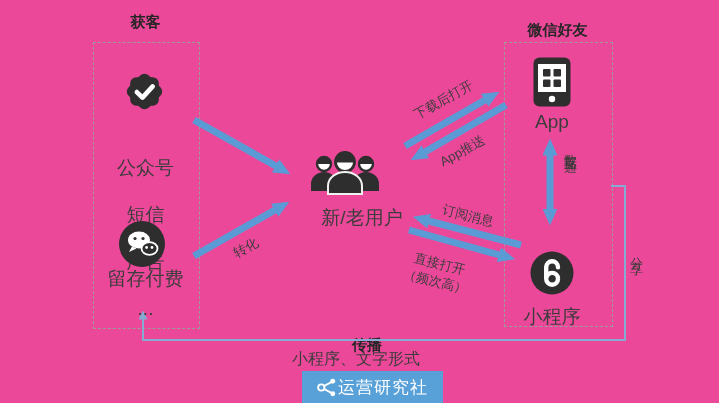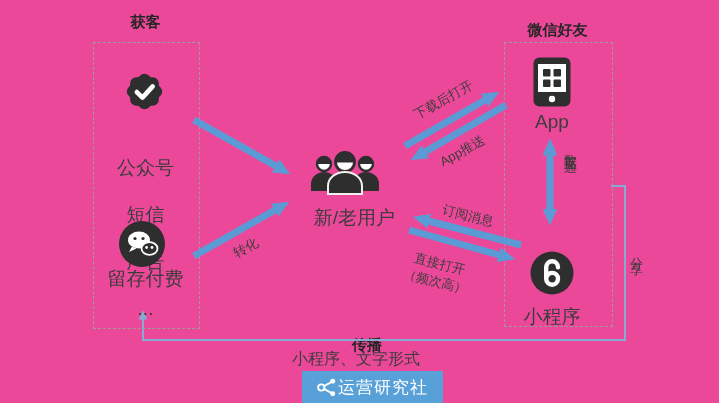--- a/index.html
+++ b/index.html
@@ -92,21 +92,21 @@
       <circle cx="59" cy="16" r="7" fill="#ffffff" stroke="#2e2e2e" stroke-width="2.4"></circle>
       <path d="M52 16 a7 7 0 0 1 14 0 Z" fill="#2e2e2e"></path>
       <path d="M46 43 v-7 a13 12 0 0 1 26 0 v7 Z" fill="#2e2e2e"></path>
     </g>
     <g>
       <circle cx="38" cy="14" r="9.5" fill="#ffffff" stroke="#2e2e2e" stroke-width="2.8"></circle>
       <path d="M28.5 13 a9.5 9.5 0 0 1 19 0 l0 1.5 -19 0 Z" fill="#2e2e2e"></path>
       <path d="M21 46 v-8 a17 14 0 0 1 34 0 v8 Z" fill="#2e2e2e" stroke="#f1f1f0" stroke-width="2"></path>
     </g>
   </svg>
-  <div class="txt" style="left:295px;top:205px;width:100px;text-align:right;">新/老用户</div>
+  <div class="txt" style="left:312px;top:205px;width:100px;">新/老用户</div>
 
   <svg class="icon" style="left:533px;top:57px;" width="38" height="50" viewBox="0 0 38 50">
     <rect x="0.5" y="0.5" width="37" height="49" rx="6" fill="#2e2e2e"></rect>
     <rect x="5" y="7" width="28" height="28" fill="#ffffff"></rect>
     <rect x="10" y="12" width="7.5" height="7.5" rx="1" fill="#2e2e2e"></rect>
     <rect x="20.5" y="12" width="7.5" height="7.5" rx="1" fill="#2e2e2e"></rect>
     <rect x="10" y="22.5" width="7.5" height="7.5" rx="1" fill="#2e2e2e"></rect>
     <rect x="20.5" y="22.5" width="7.5" height="7.5" rx="1" fill="#2e2e2e"></rect>
     <circle cx="19" cy="42" r="3.2" fill="#ffffff"></circle>
   </svg>

